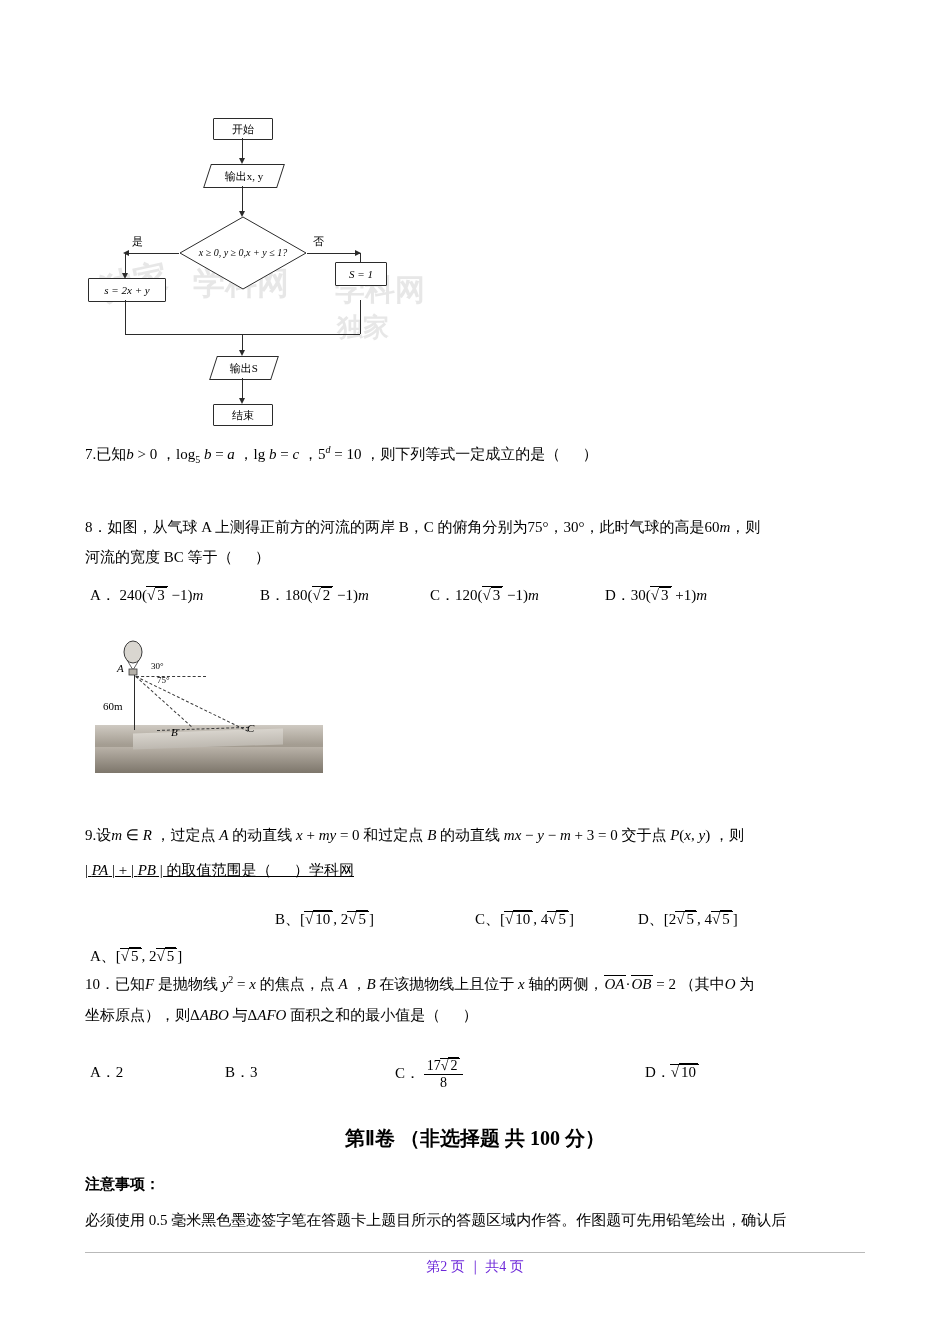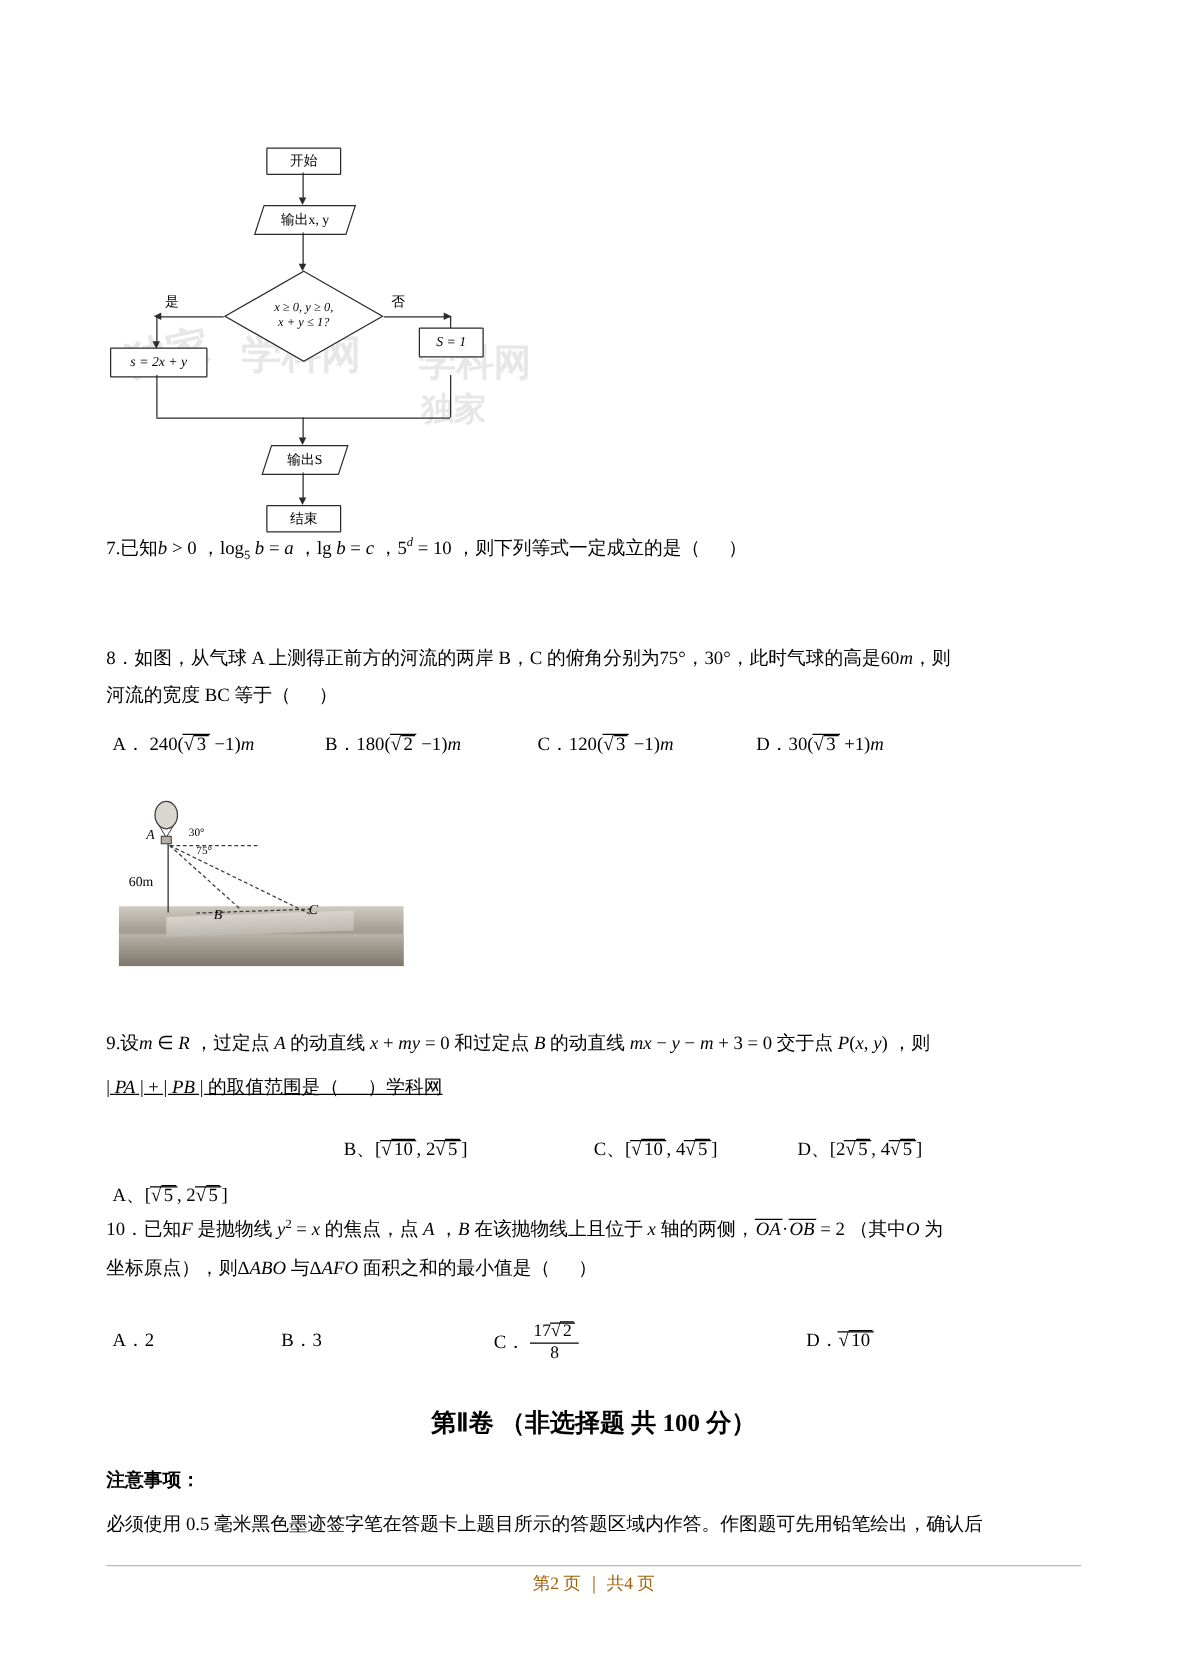--- a/index.html
+++ b/index.html
@@ -54,21 +54,21 @@
   .fc-diamond .dia-shape {
     position: absolute;
     left: 0; top: 0;
     width: 100%; height: 100%;
   }
   .fc-diamond .dia-text {
     position: absolute;
     left: 0; top: 0;
     width: 100%; height: 100%;
     display: flex;
-    flex-direction: column;
+    flex-direction: row;
     align-items: center;
     justify-content: center;
     font-size: 10px;
     font-style: italic;
     line-height: 1.25;
   }
   .fc-line {
     position: absolute;
     background: #2b2b2b;
   }
@@ -207,21 +207,21 @@
   .notice-body {
     position: absolute;
     font-size: 15px;
     line-height: 26px;
   }
   .footer {
     position: absolute;
     width: 950px;
     text-align: center;
     font-size: 14px;
-    color: #a16207;
+    color: #6d28d9;
   }
   .footer-rule {
     position: absolute;
     left: 85px;
     width: 780px;
     height: 1px;
     background: #b9b9b9;
   }
 </style>
 </head>
@@ -288,21 +288,21 @@
       <span>输出S</span>
     </div>
     <div class="fc-line fc-vline" style="left:157px; top:268px; height:22px;"></div>
     <div class="arrow-down" style="left:153.5px; top:288px;"></div>
 
     <div class="fc-box fc-rect" style="left:128px; top:294px; width:58px; height:20px;">
       <span>结束</span>
     </div>
   </div>
 
-  <div class="q" style="left:85px; top:420px; width:790px;">
+  <div class="q" style="left:85px; top:435px; width:790px;">
     7.已知<i>b</i> &gt; 0 ，log<sub>5</sub> <i>b</i> = <i>a</i> ，lg <i>b</i> = <i>c</i> ，5<sup><i>d</i></sup> = 10 ，则下列等式一定成立的是（&nbsp;&nbsp;&nbsp;&nbsp;&nbsp;&nbsp;）
   </div>
 
   <div class="q" style="left:85px; top:512px; width:800px;">
     8．如图，从气球 A 上测得正前方的河流的两岸 B，C 的俯角分别为75°，30°，此时气球的高是60<i>m</i>，则
   </div>
   <div class="q" style="left:85px; top:542px; width:800px;">
     河流的宽度 BC 等于（&nbsp;&nbsp;&nbsp;&nbsp;&nbsp;&nbsp;）
   </div>
   <div class="opts" style="left:85px; top:586px; width:800px; height:30px;">

